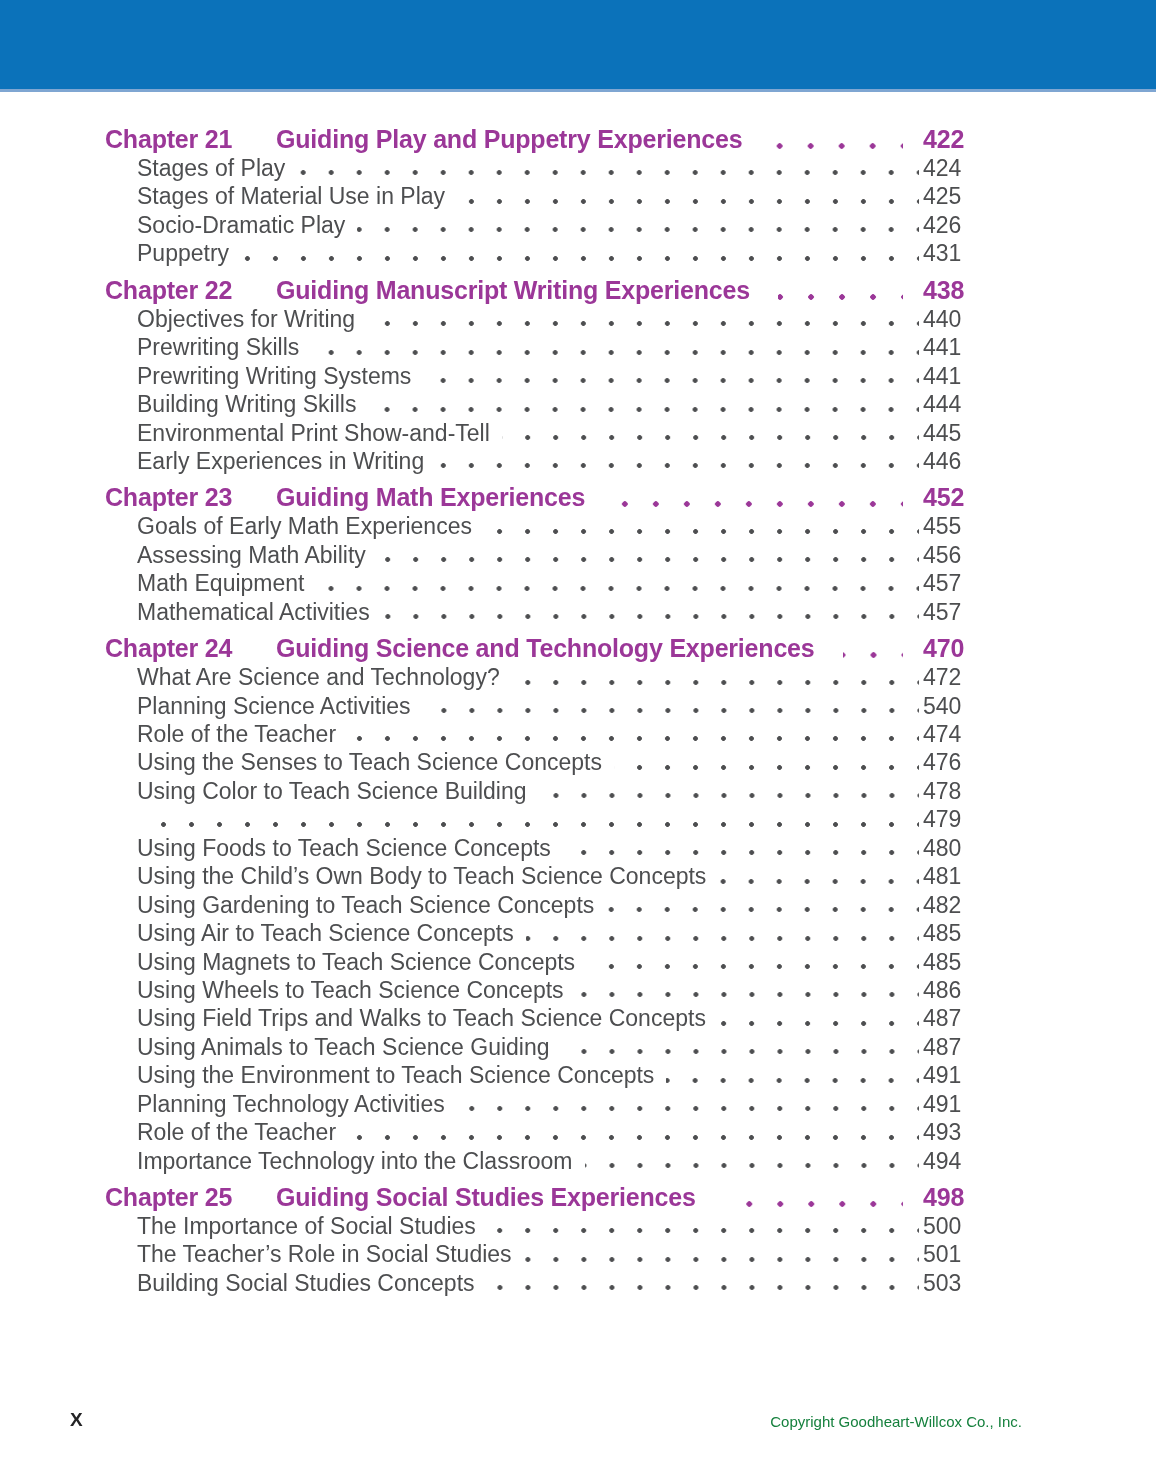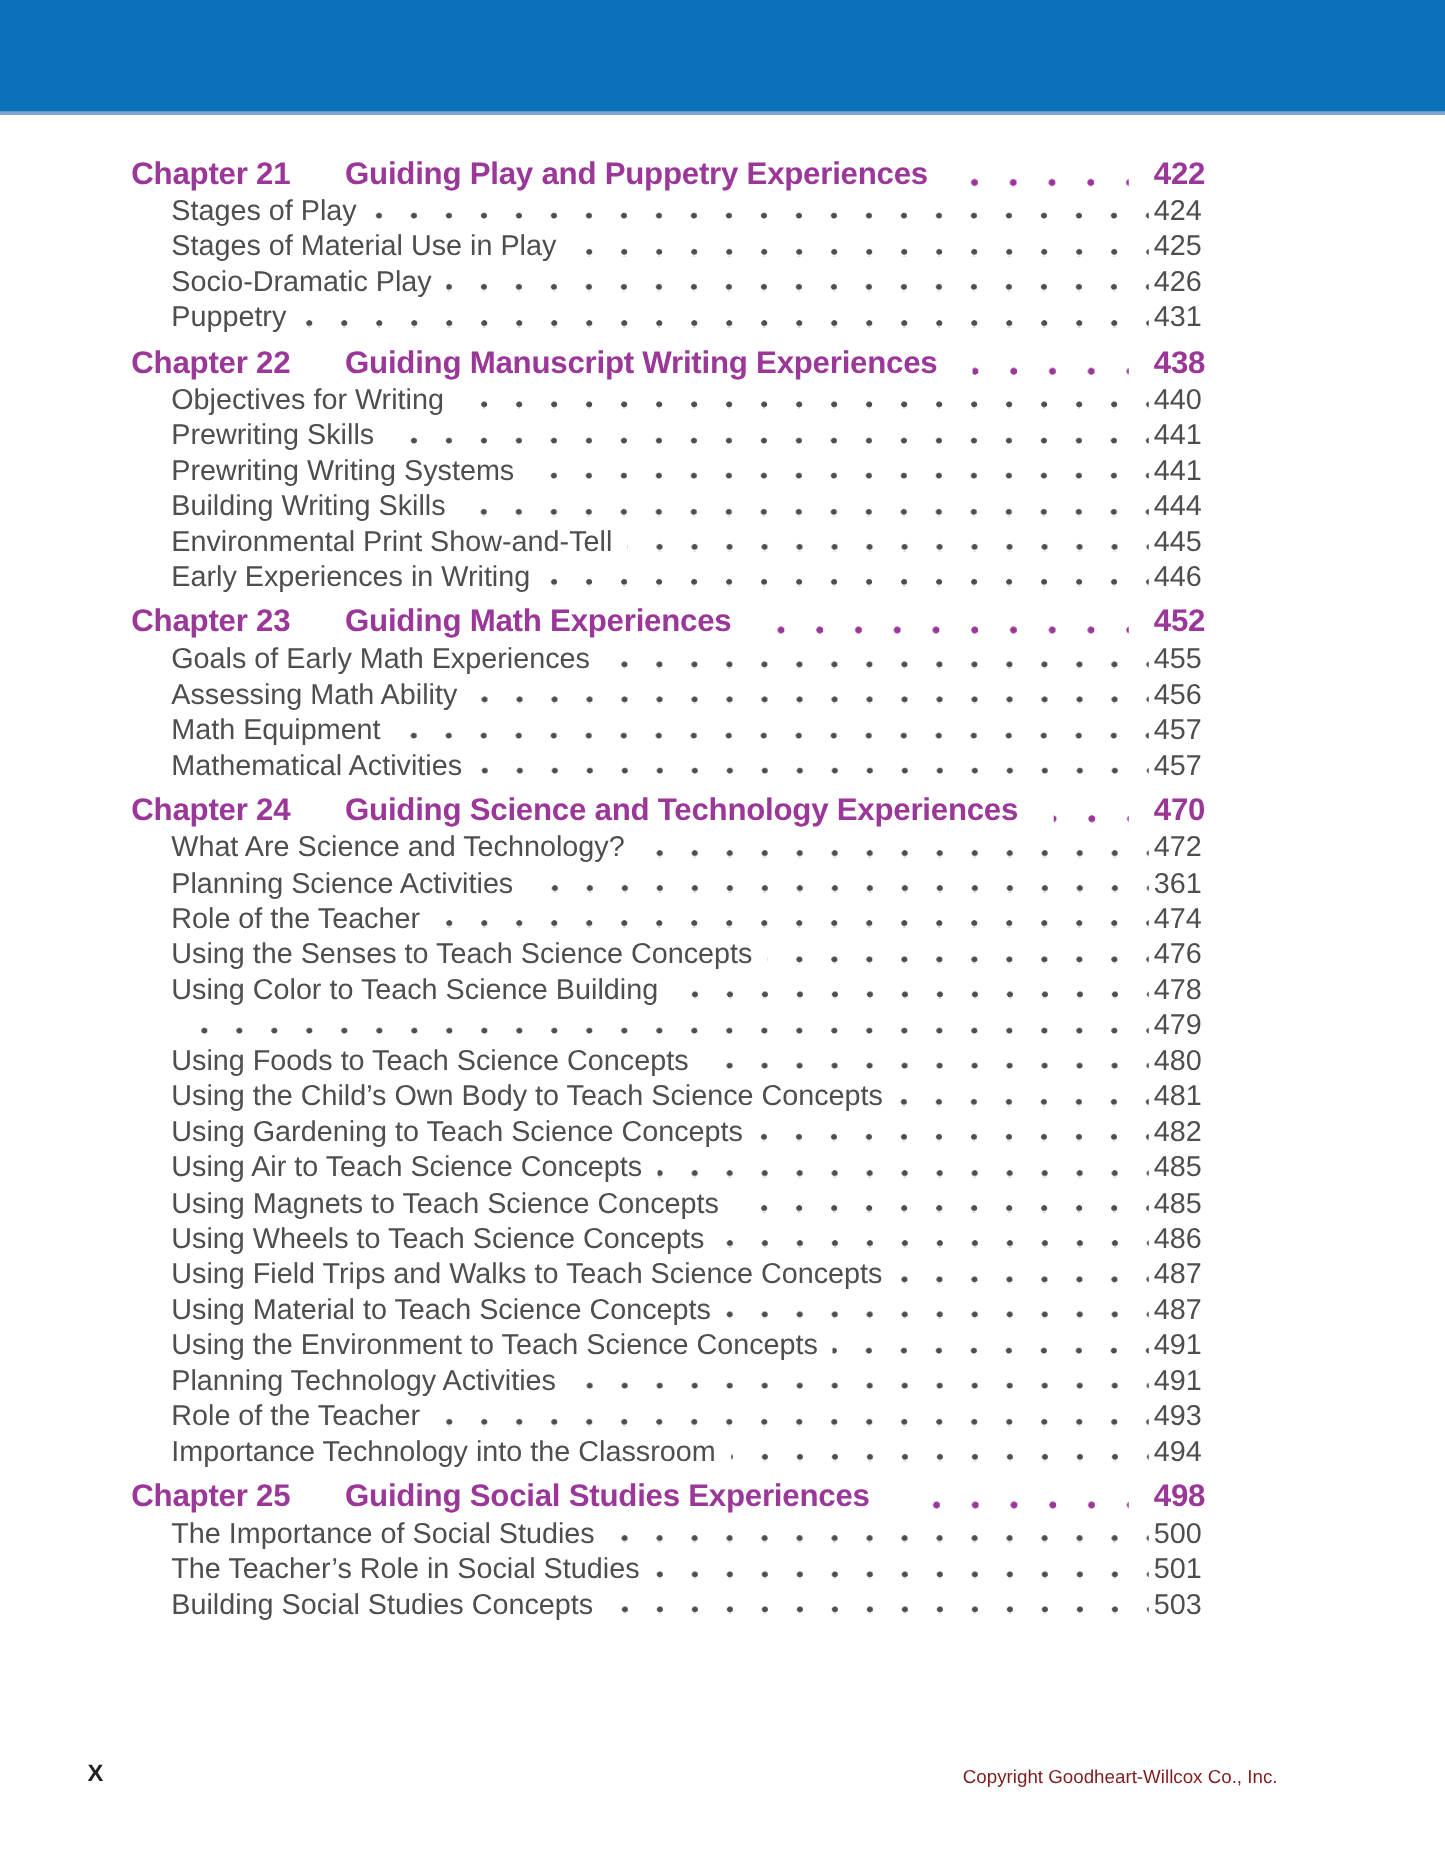--- a/index.html
+++ b/index.html
@@ -96,21 +96,21 @@
     left: 70px;
     font-size: 19px;
     font-weight: bold;
     color: #232325;
   }
   .footer-copyright {
     position: absolute;
     top: 1413px;
     right: 134px;
     font-size: 15px;
-    color: #7f1d1d;
+    color: #15803d;
   }
 </style>
 </head>
 <body style="--bar-color: #0B72BA; --bar-edge-color: #7FA6D2; --chapter-color: #9B3798; --entry-color: #4D4E50;">
 
 <div class="header-bar"></div>
 
 <main class="toc">
     <div class="row chapter">
       <span class="chapter-label">Chapter 21</span>
@@ -207,21 +207,21 @@
       <span class="page-num">470</span>
     </div>
     <div class="row entry">
       <span class="entry-title">What Are Science and Technology?</span>
       <span class="leader"></span>
       <span class="page-num">472</span>
     </div>
     <div class="row entry">
       <span class="entry-title">Planning Science Activities</span>
       <span class="leader"></span>
-      <span class="page-num">361</span>
+      <span class="page-num">540</span>
     </div>
     <div class="row entry">
       <span class="entry-title">Role of the Teacher</span>
       <span class="leader"></span>
       <span class="page-num">474</span>
     </div>
     <div class="row entry">
       <span class="entry-title">Using the Senses to Teach Science Concepts</span>
       <span class="leader"></span>
       <span class="page-num">476</span>
@@ -264,21 +264,21 @@
       <span class="entry-title">Using Wheels to Teach Science Concepts</span>
       <span class="leader"></span>
       <span class="page-num">486</span>
     </div>
     <div class="row entry">
       <span class="entry-title">Using Field Trips and Walks to Teach Science Concepts</span>
       <span class="leader"></span>
       <span class="page-num">487</span>
     </div>
     <div class="row entry">
-      <span class="entry-title">Using Material to Teach Science Concepts</span>
+      <span class="entry-title">Using Animals to Teach Science Guiding</span>
       <span class="leader"></span>
       <span class="page-num">487</span>
     </div>
     <div class="row entry">
       <span class="entry-title">Using the Environment to Teach Science Concepts</span>
       <span class="leader"></span>
       <span class="page-num">491</span>
     </div>
     <div class="row entry">
       <span class="entry-title">Planning Technology Activities</span>

